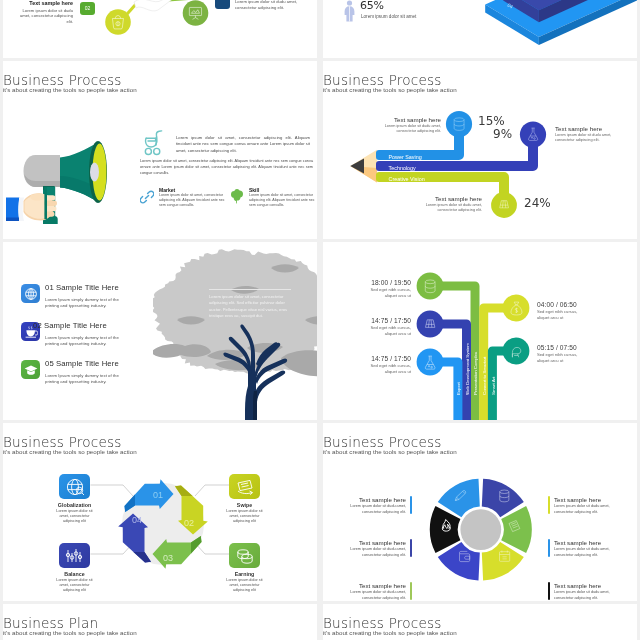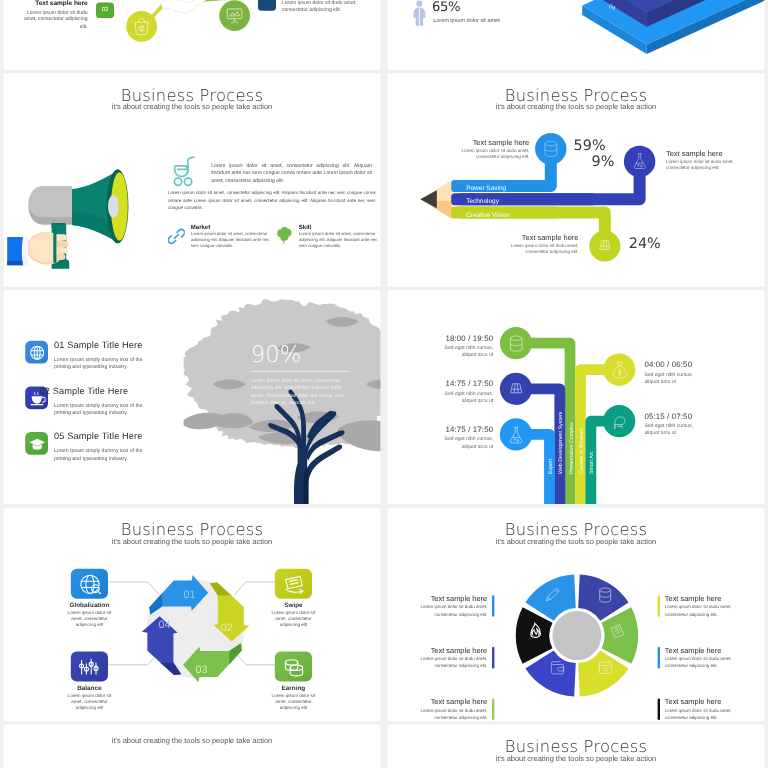--- a/index.html
+++ b/index.html
@@ -1,19 +1,19 @@
 <!DOCTYPE html>
 <html><head>
 <meta charset="utf-8">
 <style>
   html,body{margin:0;padding:0;}
   body{width:640px;height:640px;background:#f0f0f0;font-family:"Liberation Sans",sans-serif;overflow:hidden;}
   .grid{position:absolute;inset:0;}
   .slide{position:absolute;background:#fff;overflow:hidden;}
-  .stitle{position:absolute;left:0;right:0;text-align:center;}
+  .stitle{position:absolute;left:0;right:0;}
   .stitle .t1{font-size:13.6px;color:#333;font-weight:300;letter-spacing:.2px;line-height:15px;font-family:"DejaVu Sans",sans-serif;font-stretch:normal;}
   .slide{--c0L:#2a93e8;--c1L:#3b45a8;--c2L:#9fc85a;--c0R:#d7de2b;--c1R:#2a93e8;--c2R:#111111;}
   .stitle .t2{font-size:6.2px;color:#555;line-height:7px;margin-top:-2px;}
 </style>
 </head>
 <body>
 
 <div class="grid">
 
   <div class="slide" style="left:3px;top:-120px;width:314px;height:178px">
@@ -180,21 +180,21 @@
         <path d="M4 17 L7 4 L17 4 L20 17 Z"></path>
           <path d="M5.2 12 L18.8 12"></path>
           <path d="M10.5 4 L9 17"></path>
           <path d="M13.5 4 L15 17"></path>
       </g>
     </svg>
     <div style="position:absolute;left:57px;top:55px;width:61px;text-align:right;">
       <div style="font-size:6.2px;font-weight:400;color:#333;letter-spacing:0;">Text sample here</div>
       <div style="font-size:3.8px;line-height:5px;color:#666;margin-top:1px;">Lorem ipsum dolor sit dudu amet, consectetur adipiscing elit.</div>
     </div>
-    <div style="position:absolute;left:155px;top:53px;font-size:12px;color:#3a3a3a;font-weight:400;font-family:'DejaVu Sans',sans-serif;">59%</div>
+    <div style="position:absolute;left:155px;top:53px;font-size:12px;color:#3a3a3a;font-weight:400;font-family:'DejaVu Sans',sans-serif;">15%</div>
     <div style="position:absolute;left:170px;top:66px;font-size:12px;color:#3a3a3a;font-weight:400;font-family:'DejaVu Sans',sans-serif;">9%</div>
     <div style="position:absolute;left:232px;top:64px;width:68px;text-align:left;">
       <div style="font-size:6.2px;font-weight:400;color:#333;letter-spacing:0;">Text sample here</div>
       <div style="font-size:3.8px;line-height:5px;color:#666;margin-top:1px;">Lorem ipsum dolor sit dudu amet, consectetur adipiscing elit.</div>
     </div>
     <div style="position:absolute;left:98px;top:134px;width:61px;text-align:right;">
       <div style="font-size:6.2px;font-weight:400;color:#333;letter-spacing:0;">Text sample here</div>
       <div style="font-size:3.8px;line-height:5px;color:#666;margin-top:1px;">Lorem ipsum dolor sit dudu amet, consectetur adipiscing elit.</div>
     </div>
     <div style="position:absolute;left:201px;top:135px;font-size:12px;color:#3a3a3a;font-weight:400;font-family:'DejaVu Sans',sans-serif;">24%</div>
@@ -255,21 +255,20 @@
             <g fill="#ffffff">
               <path d="M7 2.6 L13.4 5.6 L7 8.6 L0.6 5.6 Z"></path>
               <path d="M3.2 7.2 L3.2 10 C3.2 11.1 4.9 11.8 7 11.8 C9.1 11.8 10.8 11.1 10.8 10 L10.8 7.2 L7 9 Z"></path>
             </g>
           </svg>
       </div>
       <div style="position:absolute;left:24px;top:-0.5px;font-size:7.7px;color:#2e2e2e;font-weight:400;letter-spacing:.1px;">05 Sample Title Here</div>
       <div style="position:absolute;left:24px;top:14px;width:82px;font-size:4.3px;line-height:6.2px;color:#555;">Lorem Ipsum simply dummy text of the printing and typesetting industry.</div>
     </div>
     <div style="position:absolute;left:206px;top:44px;width:82px;">
-      <div style="font-size:19px;color:#fff;font-weight:300;line-height:20px;font-family:'DejaVu Sans',sans-serif;">90%</div>
       <div style="height:1px;background:#e6e6e6;margin-top:3px;width:82px;"></div>
       <div style="font-size:4.2px;line-height:6.3px;color:#f2f2f2;margin-top:4px;">Lorem ipsum dolor sit amet, consectetur adipiscing elit. Sed efficitur pulvinar dolor auctor. Pellentesque vitae nisl varius, eros tristique eros ac, suscipit dui.</div>
     </div>
   </div>
   <div class="slide" style="left:323px;top:242px;width:314px;height:178px">
     <svg style="position:absolute;left:0;top:0;width:314px;height:178px;overflow:hidden" viewBox="0 0 314 178">
       <path d="M107 44 L152 44 L152 178" fill="none" stroke="#7cbd42" stroke-width="9.0" stroke-linejoin="round" stroke-linecap="butt"></path>
       <path d="M107 82 L143.5 82 L143.5 178" fill="none" stroke="#3442b0" stroke-width="9.0" stroke-linejoin="round"></path>
       <path d="M107 120 L134.9 120 L134.9 178" fill="none" stroke="#2196f3" stroke-width="9.0" stroke-linejoin="round"></path>
       <path d="M193 66 L160.7 66 L160.7 178" fill="none" stroke="#d7de2b" stroke-width="9.0" stroke-linejoin="round"></path>
@@ -502,20 +501,21 @@
     </div>
     <div style="position:absolute;left:225px;top:159px;width:2px;height:18px;border-radius:1px;background:var(--c2R);"></div>
     <div style="position:absolute;left:231px;top:159px;width:58px;text-align:left;">
       <div style="font-size:6.2px;color:#2e2e2e;">Text sample here</div>
       <div style="font-size:3.75px;line-height:5.6px;color:#555;margin-top:1px;">Lorem ipsum dolor sit dudu amet, consectetur adipiscing elit.</div>
     </div>
   </div>
 
   <div class="slide" style="left:3px;top:604px;width:314px;height:178px">
     <div class="stitle" style="top:12px">
+      <div class="t1">Business Plan</div>
       <div class="t2">it's about creating the tools so people take action</div>
     </div>
   </div>
   <div class="slide" style="left:323px;top:604px;width:314px;height:178px">
     <div class="stitle" style="top:12px">
       <div class="t1">Business Process</div>
       <div class="t2">it's about creating the tools so people take action</div>
     </div>
   </div>
 </div>

